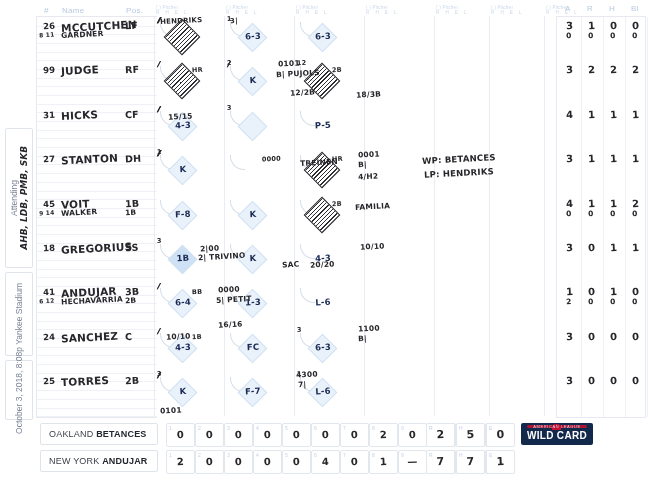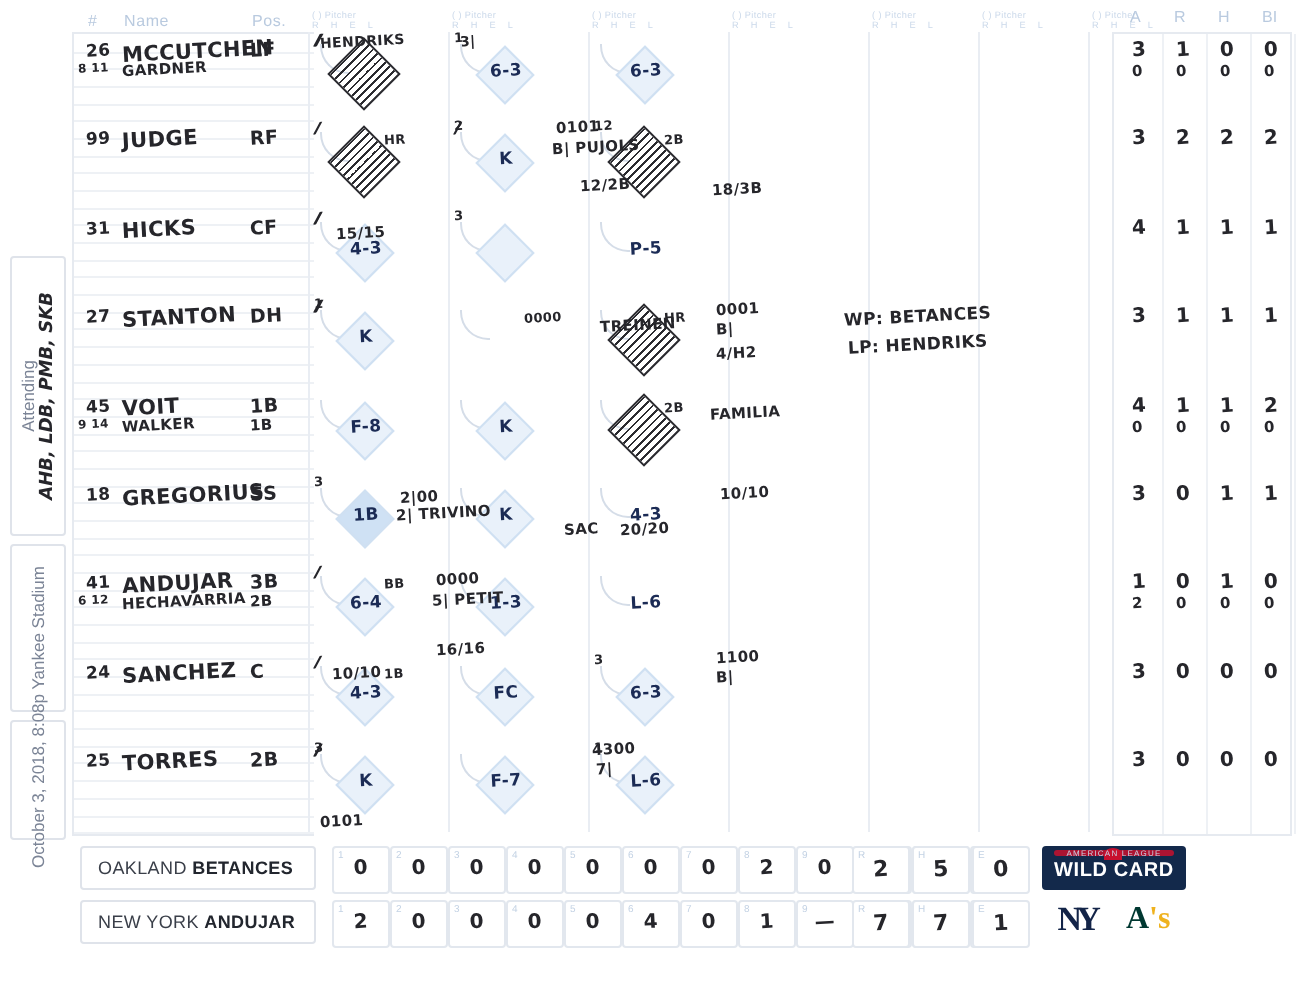--- a/index.html
+++ b/index.html
@@ -689,18 +689,14 @@
           <span class="n">E</span>
           <span class="v hw">1</span>
         </div>
       </div>
     <div class="wclogo">
       <div class="wc-ball"></div>
       <div class="wc-red"></div>
       <div class="wc-top">AMERICAN LEAGUE</div>
       <div class="wc-main">WILD CARD</div>
     </div>
-    <div class="logos">
-      <span class="ny">NY</span>
-      <span class="as">A<i>'s</i></span>
-    </div>
   </div>
 </div>
 
 </body></html>

